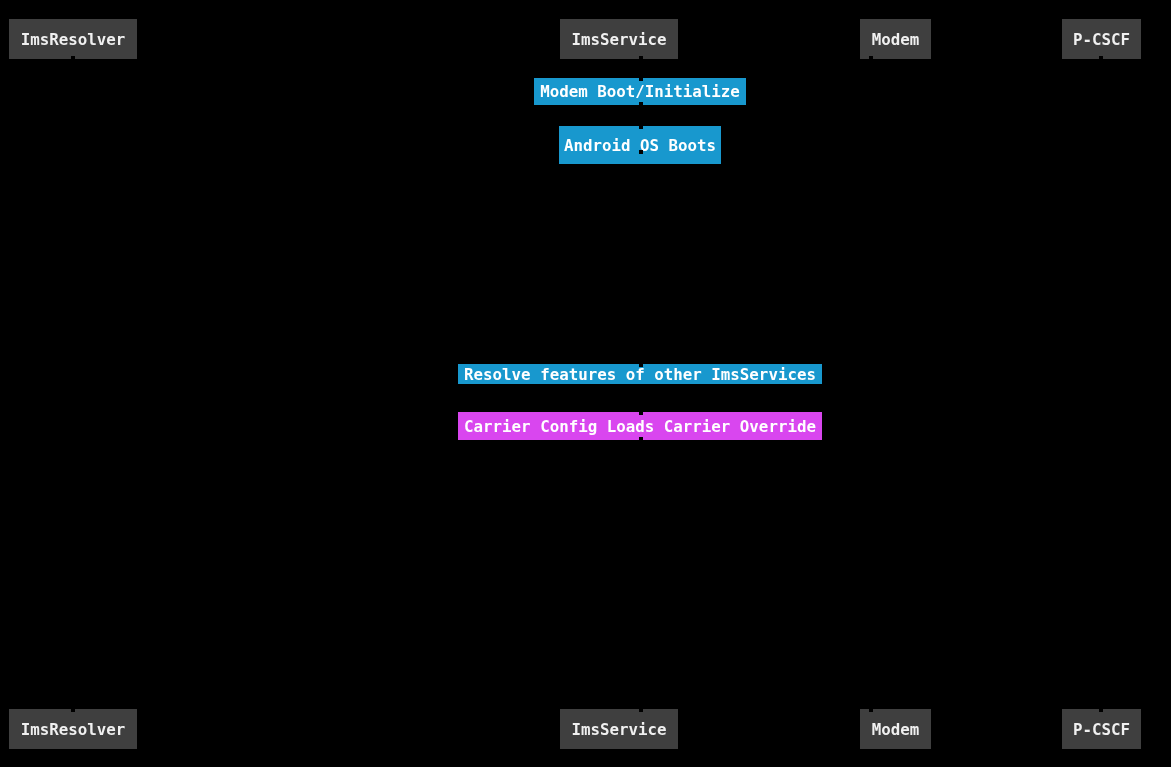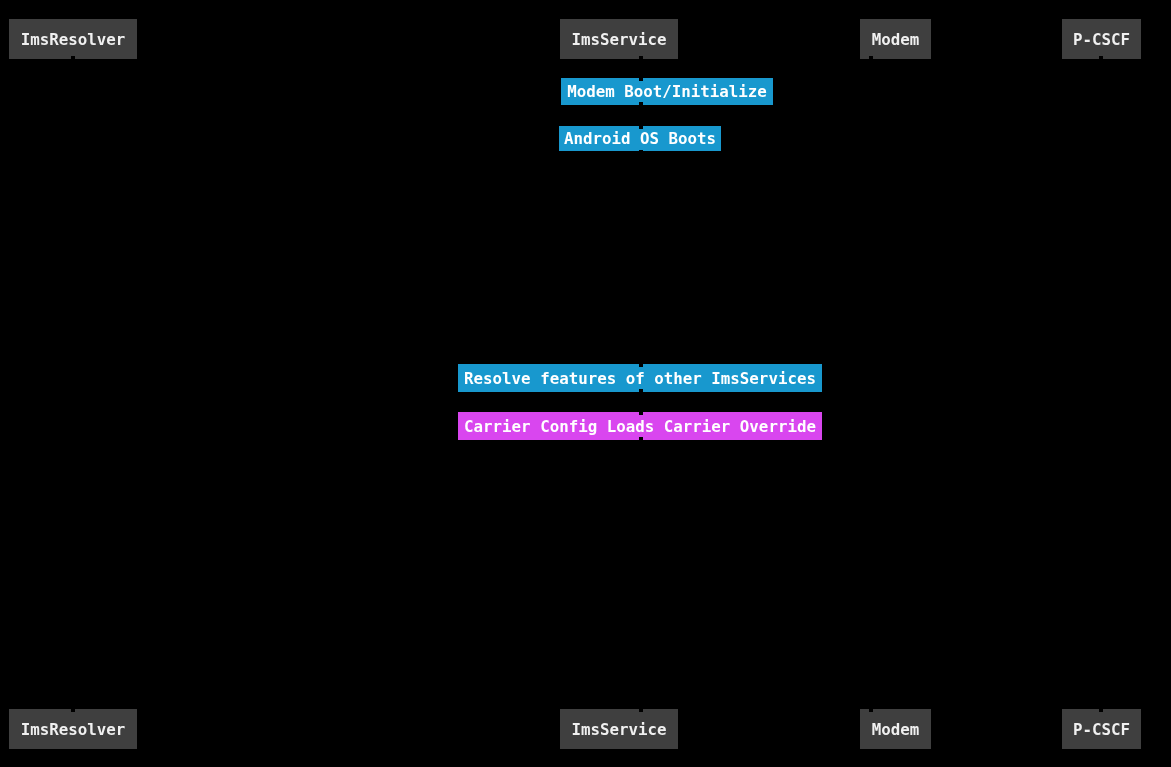--- a/index.html
+++ b/index.html
@@ -62,23 +62,23 @@
   <div class="actor row-top col-imsresolver" style="background: rgb(63, 63, 63); color: rgb(240, 240, 240);">ImsResolver</div>
   <div class="actor row-top col-imsservice" style="background: rgb(63, 63, 63); color: rgb(240, 240, 240);">ImsService</div>
   <div class="actor row-top col-modem" style="background: rgb(63, 63, 63); color: rgb(240, 240, 240);">Modem</div>
   <div class="actor row-top col-pcscf" style="background: rgb(63, 63, 63); color: rgb(240, 240, 240);">P-CSCF</div>
 
   <div class="actor row-bottom col-imsresolver" style="background: rgb(63, 63, 63); color: rgb(240, 240, 240);">ImsResolver</div>
   <div class="actor row-bottom col-imsservice" style="background: rgb(63, 63, 63); color: rgb(240, 240, 240);">ImsService</div>
   <div class="actor row-bottom col-modem" style="background: rgb(63, 63, 63); color: rgb(240, 240, 240);">Modem</div>
   <div class="actor row-bottom col-pcscf" style="background: rgb(63, 63, 63); color: rgb(240, 240, 240);">P-CSCF</div>
 
-  <div class="note" style="left: 534px; top: 78px; width: 212px; height: 27px; background: rgb(24, 152, 206); color: rgb(255, 255, 255); margin-left: 27px;">Modem Boot/Initialize</div>
-  <div class="note" style="left: 559px; top: 126px; width: 162px; height: 25px; background: rgb(24, 152, 206); color: rgb(255, 255, 255);">Android OS Boots</div>
-  <div class="note" style="left: 458px; top: 364px; width: 364px; height: 28px; background: rgb(24, 152, 206); color: rgb(255, 255, 255);">Resolve features of other ImsServices</div>
+  <div class="note" style="left: 534px; top: 78px; width: 212px; height: 27px; background: rgb(24, 152, 206); color: rgb(255, 255, 255);">Modem Boot/Initialize</div>
+  <div class="note" style="left: 559px; top: 126px; width: 162px; height: 38px; background: rgb(24, 152, 206); color: rgb(255, 255, 255);">Android OS Boots</div>
+  <div class="note" style="left: 458px; top: 364px; width: 364px; height: 20px; background: rgb(24, 152, 206); color: rgb(255, 255, 255);">Resolve features of other ImsServices</div>
   <div class="note" style="left: 458px; top: 412px; width: 364px; height: 28px; background: #d946ef; color: rgb(255, 255, 255);">Carrier Config Loads Carrier Override</div>
 
   <div class="tick" style="left:71px;   top:56px; height:7px;"></div>
   <div class="tick" style="left:639px;  top:56px; height:7px;"></div>
   <div class="tick" style="left:869px;  top:56px; height:7px;"></div>
   <div class="tick" style="left:1099px; top:56px; height:7px;"></div>
 
   <div class="tick" style="left:71px;   top:703px; height:9px;"></div>
   <div class="tick" style="left:639px;  top:703px; height:9px;"></div>
   <div class="tick" style="left:869px;  top:703px; height:9px;"></div>

